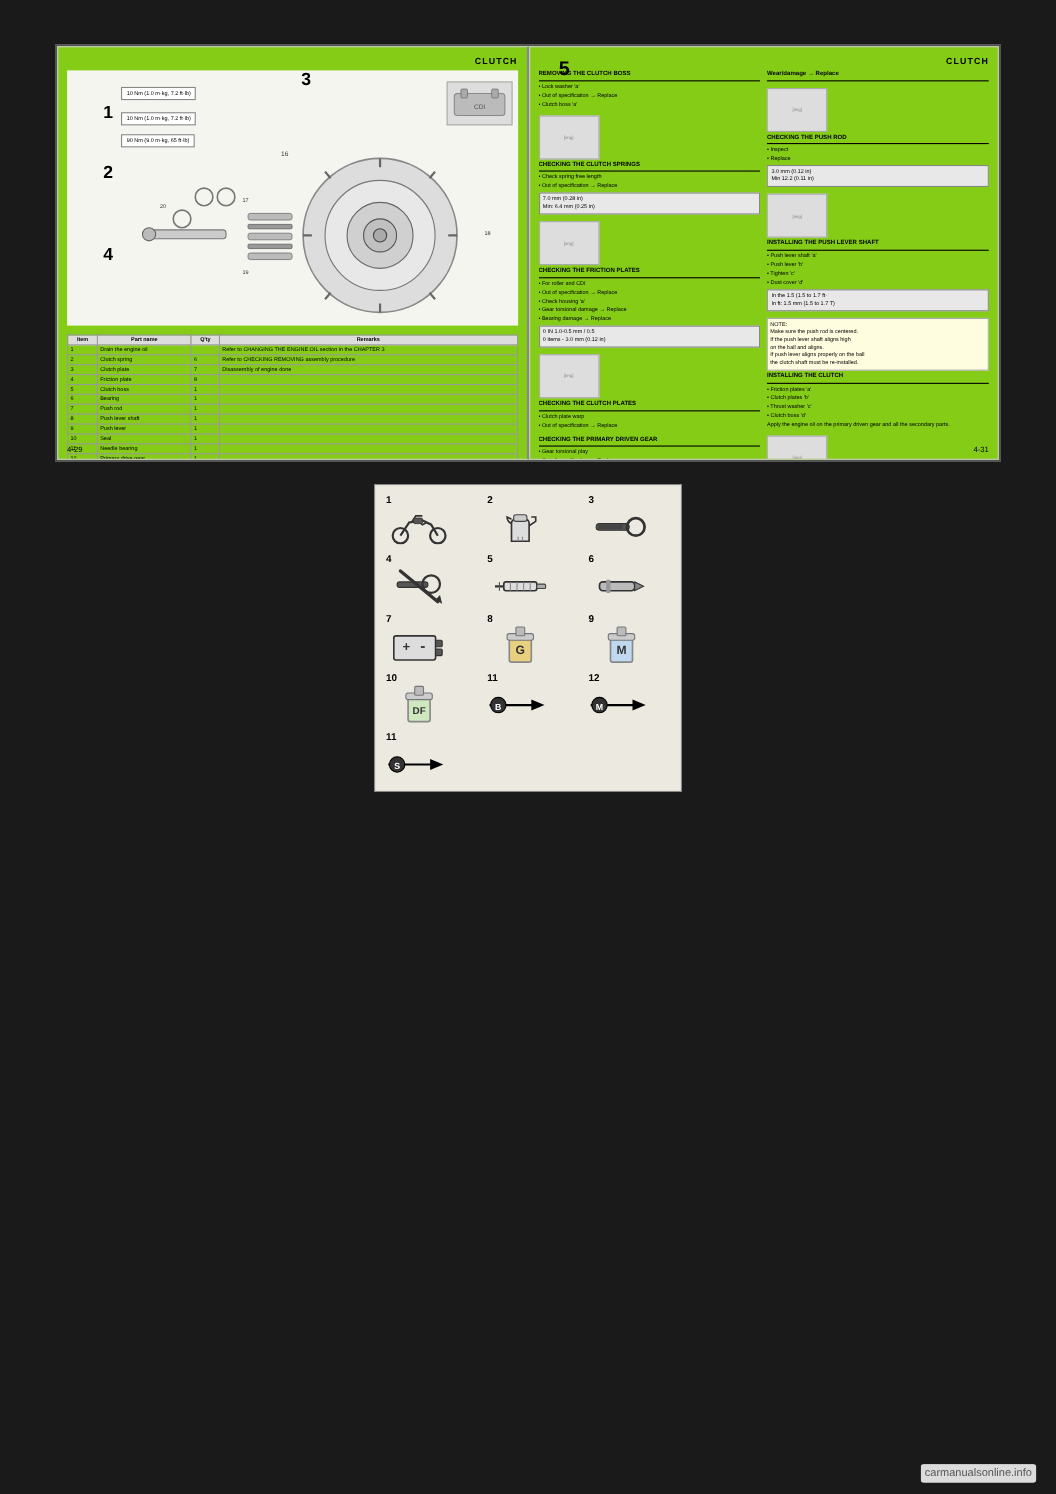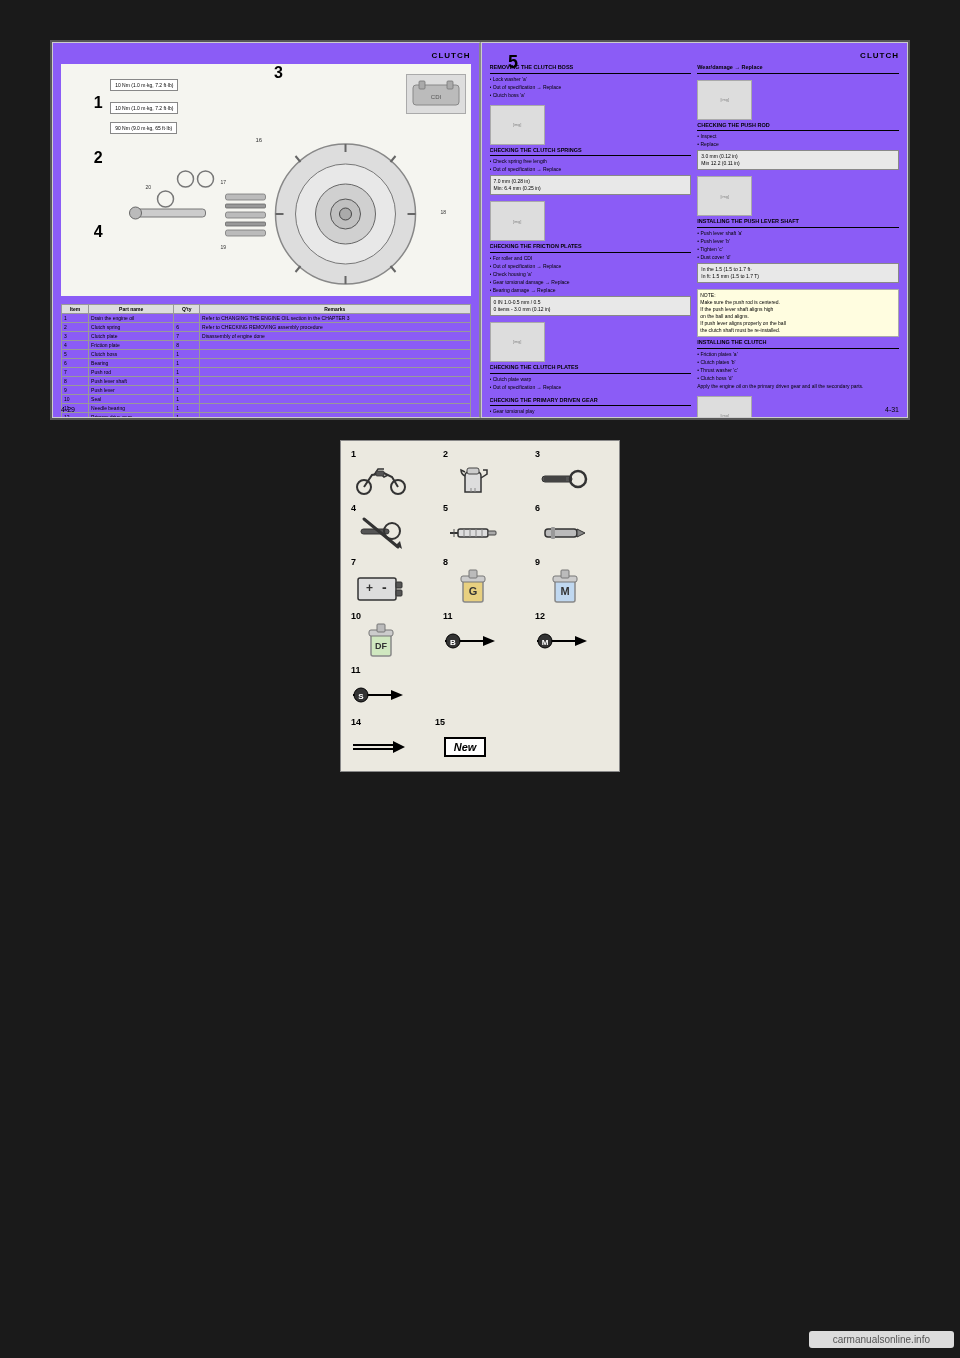--- a/index.html
+++ b/index.html
@@ -29,21 +29,21 @@
       background: #e8e8e8;
       border: 2px solid #555;
       margin: 20px auto;
       display: flex;
       position: relative;
       overflow: hidden;
     }
 
     .manual-page {
       flex: 1;
-      background: #8b5cf6;
+      background: #84cc16;
       border: 1px solid #ccc;
       position: relative;
       overflow: hidden;
       padding: 8px;
     }
 
     .manual-page-left {
       border-right: 2px solid #888;
     }
 
@@ -671,39 +671,17 @@
             <line x1="2" y1="10" x2="42" y2="10" stroke="#000" stroke-width="2"></line>
             <polygon points="40,5 40,15 52,10" fill="#000"></polygon>
             <circle cx="10" cy="10" r="7" fill="#333" stroke="#000" stroke-width="1"></circle>
             <text x="10" y="14" font-size="8" font-weight="bold" fill="white" text-anchor="middle">S</text>
           </svg>
         </div>
       </div>
 
     </div>
 
-    <div class="bottom-icons-row">
-
-      <div class="bottom-icon-entry">
-        <span class="icon-num-label">14</span>
-        <div class="icon-visual">
-          <svg width="60" height="20" viewBox="0 0 60 20">
-
-            <line x1="2" y1="8" x2="44" y2="8" stroke="#000" stroke-width="2"></line>
-            <line x1="2" y1="12" x2="44" y2="12" stroke="#000" stroke-width="2"></line>
-            <polygon points="42,4 42,16 54,10" fill="#000"></polygon>
-          </svg>
-        </div>
-      </div>
-
-      <div class="bottom-icon-entry">
-        <span class="icon-num-label">15</span>
-        <div class="icon-visual">
-          <div class="new-badge">New</div>
-        </div>
-      </div>
-
-    </div>
   </div>
 
-  <div style="position:fixed; bottom:10px; right:6px; background:rgba(255,255,255,0.85); padding:3px 24px; font-size:10px; color:#555; border-radius:3px;">carmanualsonline.info</div>
+  <div style="position:fixed; bottom:10px; right:18px; background:rgba(255,255,255,0.85); padding:3px 4px; font-size:10px; color:#555; border-radius:3px;">carmanualsonline.info</div>
 
 </div>
 
 </body></html>

